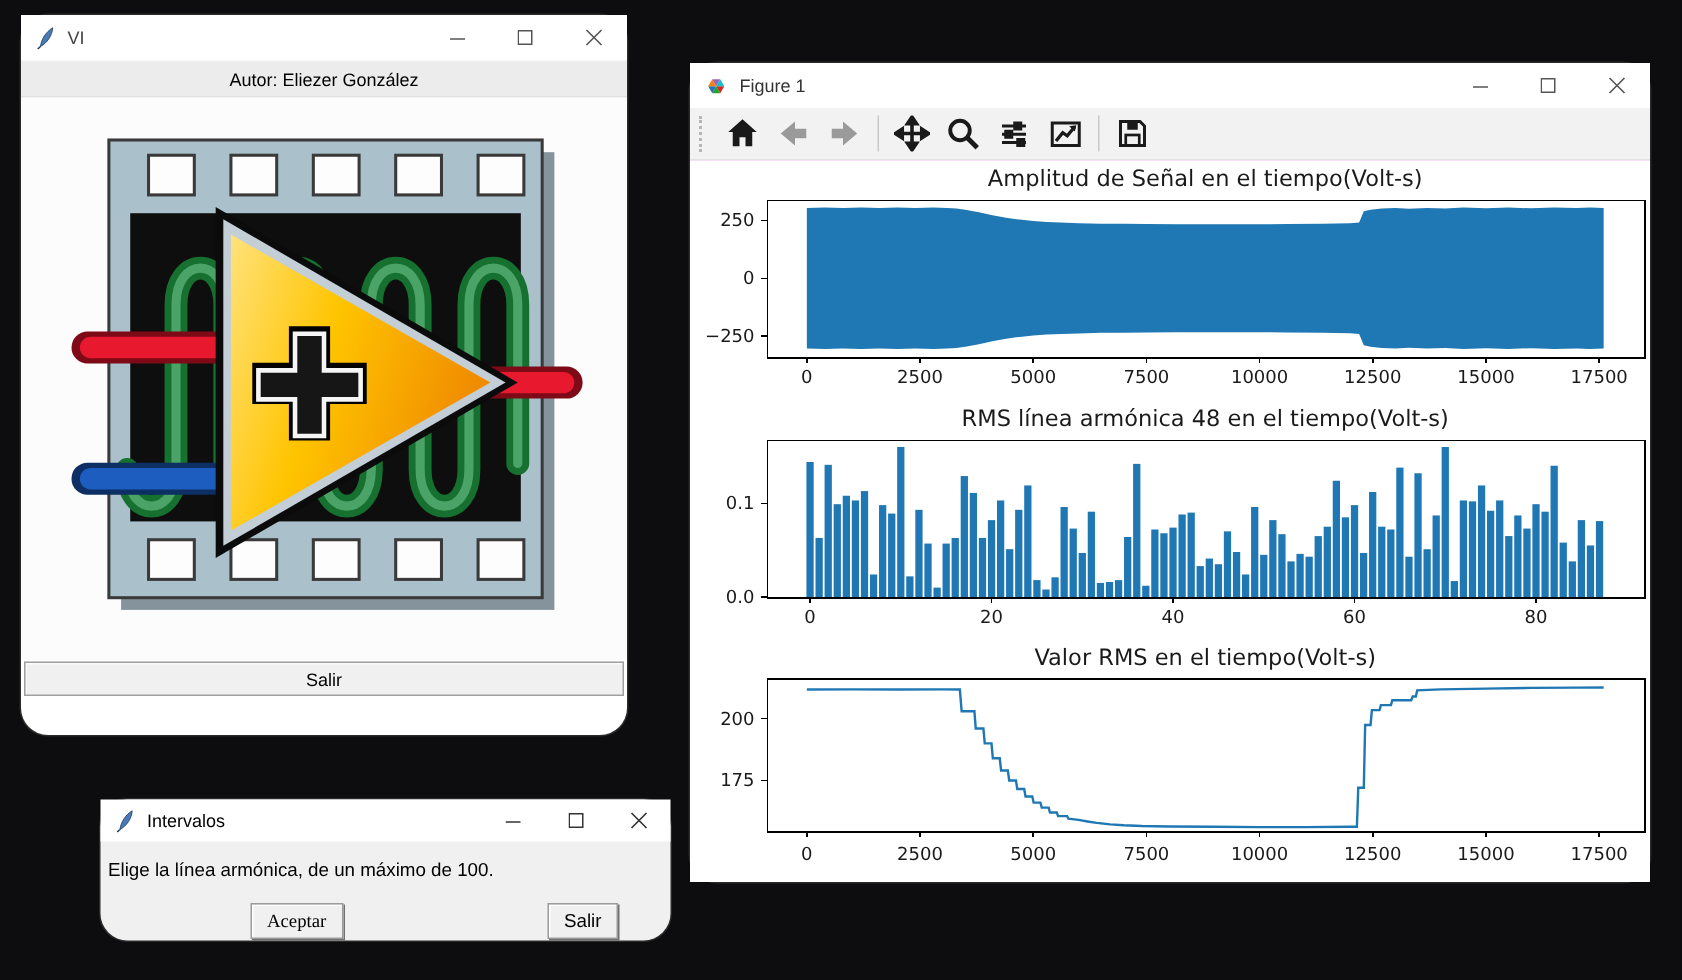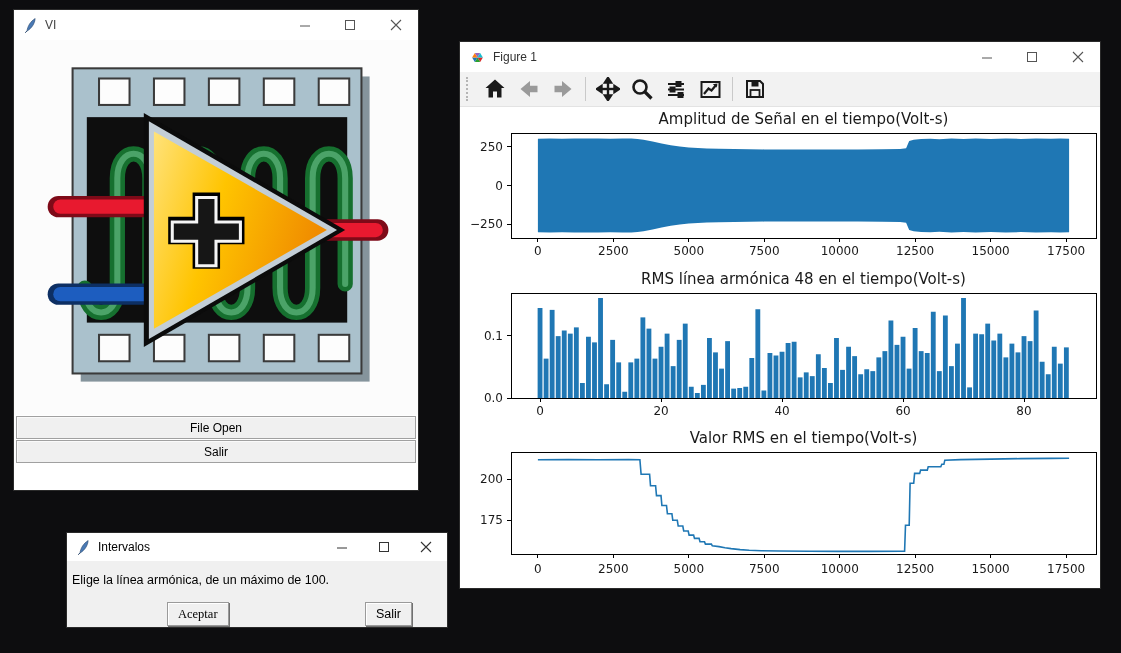--- a/index.html
+++ b/index.html
@@ -1,21 +1,21 @@
 <!DOCTYPE html>
 <html><head>
 <meta charset="utf-8">
 <style>
   html,body{margin:0;padding:0;}
   body{
     width:1121px;height:653px;position:relative;overflow:hidden;
     background:#0d0d0f;
     font-family:"Liberation Sans",sans-serif;
   }
-  .window{position:absolute;background:#f0f0f0;box-shadow:0 0 0 1px #2a2a2a;}
+  .window{position:absolute;background:#f0f0f0;box-shadow:0 0 0 1px #2a2a2a;border-radius:18px;}
   .titlebar{
     height:30px;background:#ffffff;display:flex;align-items:center;
     padding-left:10px;box-sizing:border-box;position:relative;
   }
   .titlebar .title{font-size:12px;color:#444;margin-left:8px;}
   .win-controls{position:absolute;right:0;top:0;height:100%;display:flex;align-items:stretch;}
   .win-btn{width:45px;display:flex;align-items:center;justify-content:center;color:#555;}
   .win-btn svg{display:block;}
   
   #vi-window{left:14px;top:10px;width:404px;height:480px;background:#fff;}
@@ -79,20 +79,21 @@
             <rect x="0.5" y="0.5" width="9" height="9" fill="none" stroke="#555" stroke-width="1"></rect>
           </svg>
         </div>
       <div class="win-btn">
           <svg width="12" height="12">
             <path d="M1,1 L11,11 M11,1 L1,11" stroke="#555" stroke-width="1.1"></path>
           </svg>
         </div>
     </div>
   </div>
+  <div id="vi-author">Autor: Eliezer González</div>
   <div id="vi-image-area">
 
     <svg width="356" height="346" viewBox="0 0 350 340">
       <defs>
         <linearGradient id="triGrad" x1="0" y1="0" x2="1" y2="0.35">
           <stop offset="0" stop-color="#ffe27a"></stop>
             <stop offset="0.45" stop-color="#ffc400"></stop>
             <stop offset="1" stop-color="#f08c00"></stop>
         </linearGradient>
       </defs>
@@ -144,21 +145,20 @@
         <polygon points="109,66 109,280 294,173" fill="#c3ced6"></polygon>
         <polygon points="114,76 114,270 284,173" fill="url(#triGrad)"></polygon>
       </g>
 
       <g>
         <path d="M152,136 h27 v24 h24 v27 h-24 v24 h-27 v-24 h-24 v-27 h24 z" fill="#000000"></path>
         <path d="M156,141 h19 v24 h24 v19 h-24 v24 h-19 v-24 h-24 v-19 h24 z" fill="#161616" stroke="#f5f5f5" stroke-width="3"></path>
       </g>
     </svg>
   </div>
-  <button class="wide-btn">File Open</button>
   <button class="wide-btn">Salir</button>
 </div>
 
 <div class="window" id="intervalos-window">
   <div class="titlebar">
     <svg width="13" height="15" viewBox="0 0 14 16">
       <path d="M12,0.5 C11.6,6 8.2,11.2 3.2,14 C3.8,8.8 7,3.5 12,0.5 Z" fill="#4a7ab5" stroke="#1d3c63" stroke-width="0.6"></path>
       <path d="M3.2,14 L1.2,15.8" stroke="#1d3c63" stroke-width="1"></path>
     </svg>
     <span class="title" style="color:#000;">Intervalos</span>

